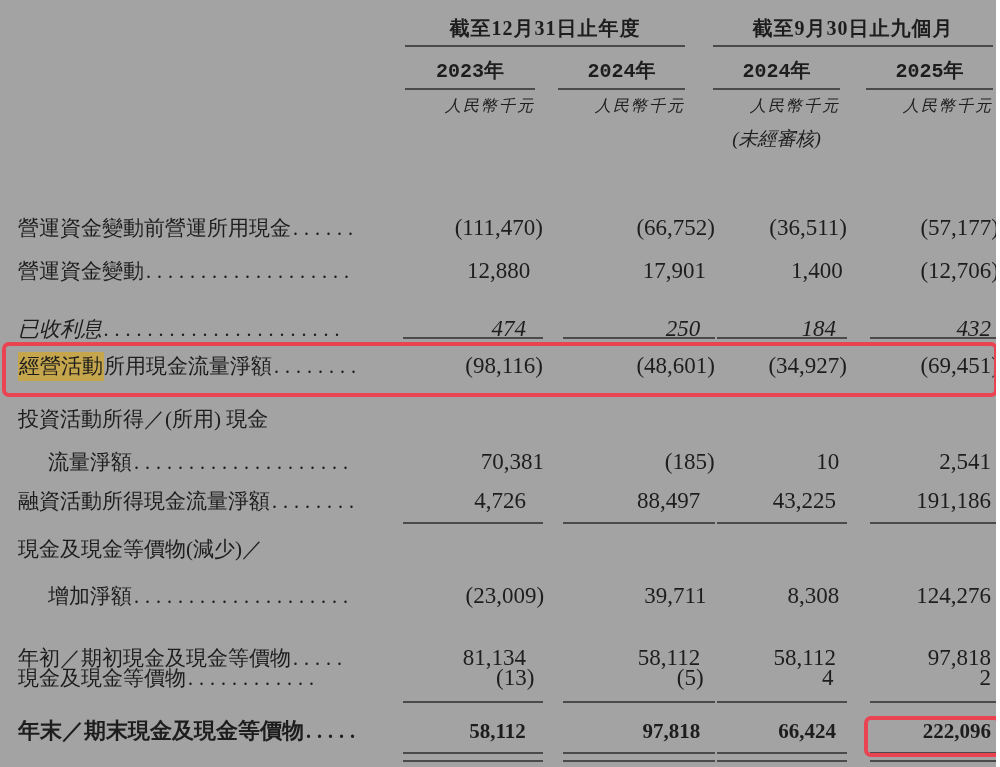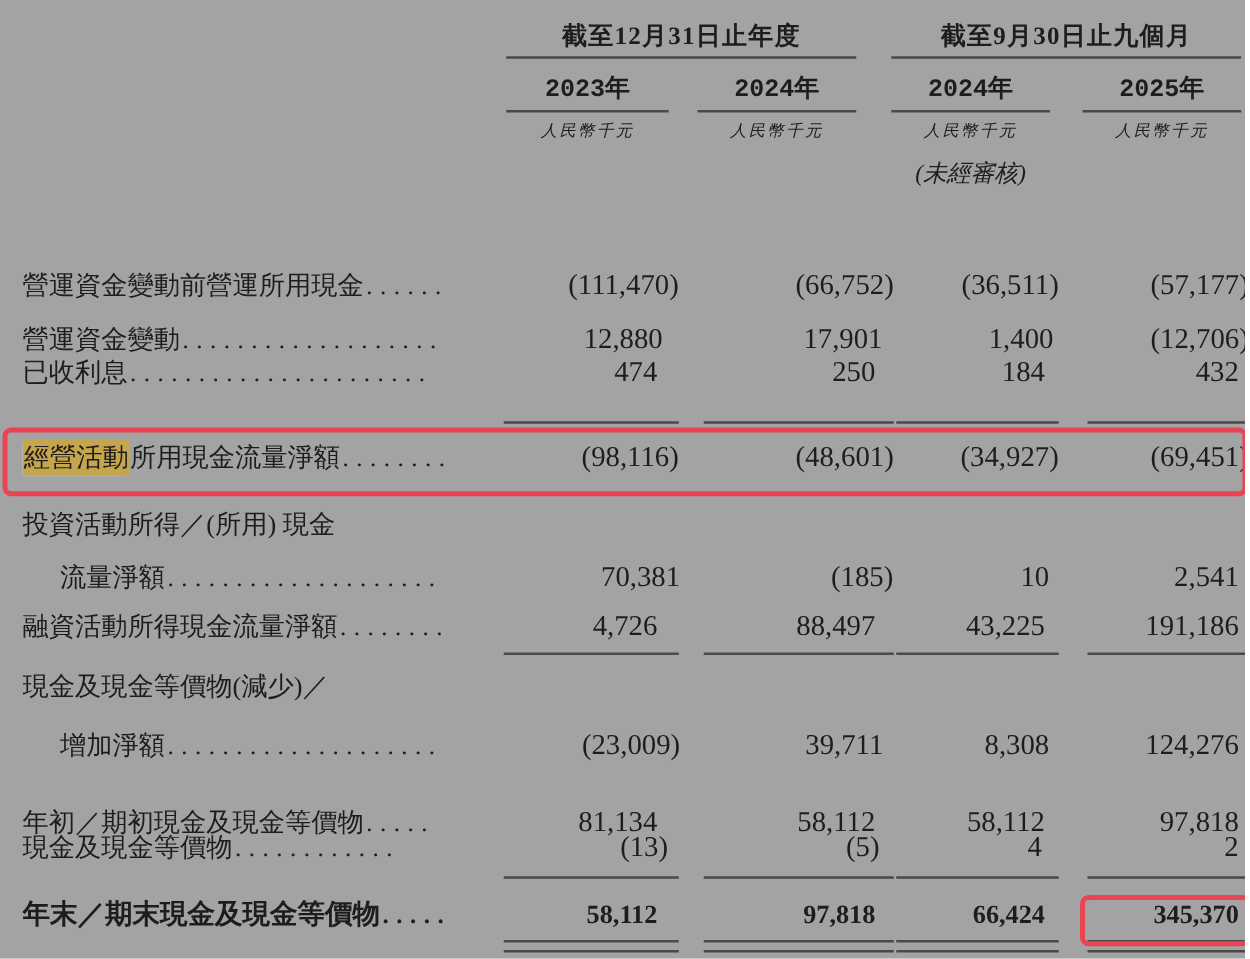--- a/index.html
+++ b/index.html
@@ -3,21 +3,21 @@
 <meta charset="utf-8">
 <style>
   html,body{margin:0;padding:0;background:#ffffff;}
   .page{
     position:relative;width:996px;height:767px;background:#a3a3a3;
     font-family:"Liberation Serif","DejaVu Serif",serif;color:#1d1d1d;overflow:hidden;
   }
   .rule{position:absolute;height:2px;background:#4a4a4a;}
   .grp{position:absolute;top:15px;font-weight:bold;font-size:20px;text-align:center;letter-spacing:1px;white-space:nowrap;}
   .yr{position:absolute;top:57px;font-weight:bold;font-size:20px;text-align:center;white-space:nowrap;font-family:Liberation Mono, monospace;}
-  .unit{position:absolute;top:96px;font-style:italic;font-size:13px;text-align:center;letter-spacing:2px;white-space:nowrap;}
+  .unit{position:absolute;top:96px;font-style:italic;font-size:16px;text-align:right;letter-spacing:2px;white-space:nowrap;}
   .note{position:absolute;top:126px;font-style:italic;font-size:19px;text-align:center;white-space:nowrap;}
   .trow{
     position:absolute;left:0;width:999px;display:flex;align-items:baseline;
     padding-left:18px;box-sizing:border-box;font-size:21px;line-height:27px;white-space:nowrap;
   }
   .c0{width:378px;display:flex;align-items:baseline;white-space:nowrap;overflow:hidden;}
   .c1{width:147px;}.c2{width:172px;}.c3{width:132px;}.c4{width:152px;}
   .num{text-align:right;font-size:23px;white-space:nowrap;}
   .num.np{padding-right:8px;}
   .leader{letter-spacing:6px;margin-left:2px;font-size:20px;color:#1d1d1d;}
@@ -70,21 +70,21 @@
     <div class="c0">
         <span>營運資金變動</span>
         <span class="leader">...................</span>
       </div>
     <div class="num c1 np">12,880</div>
     <div class="num c2 np">17,901</div>
     <div class="num c3 np">1,400</div>
     <div class="num c4">(12,706)</div>
   </div>
 
-  <div class="trow" style="top:284px;">
+  <div class="trow" style="top:315px;font-style:italic;">
     <div class="c0">
         <span>已收利息</span>
         <span class="leader">......................</span>
       </div>
     <div class="num c1 np">474</div>
     <div class="num c2 np">250</div>
     <div class="num c3 np">184</div>
     <div class="num c4 np">432</div>
   </div>
 
@@ -195,21 +195,21 @@
   <div class="rule" style="left:870px;top:701px;width:127px;"></div>
 
   <div class="trow bold" style="top:717px;">
     <div class="c0">
         <span>年末／期末現金及現金等價物 </span>
         <span class="leader">.....</span>
       </div>
     <div class="num c1 np">58,112</div>
     <div class="num c2 np">97,818</div>
     <div class="num c3 np">66,424</div>
-    <div class="num c4 np">345,370</div>
+    <div class="num c4 np">222,096</div>
   </div>
 
   <div class="redbox" style="left:864px;top:716px;width:129px;height:33px;"></div>
 
   <div class="rule" style="left:403px;top:752px;width:140px;"></div>
   <div class="rule" style="left:563px;top:752px;width:152px;"></div>
   <div class="rule" style="left:717px;top:752px;width:130px;"></div>
   <div class="rule" style="left:870px;top:752px;width:127px;"></div>
   <div class="rule" style="left:403px;top:760px;width:140px;"></div>
   <div class="rule" style="left:563px;top:760px;width:152px;"></div>

